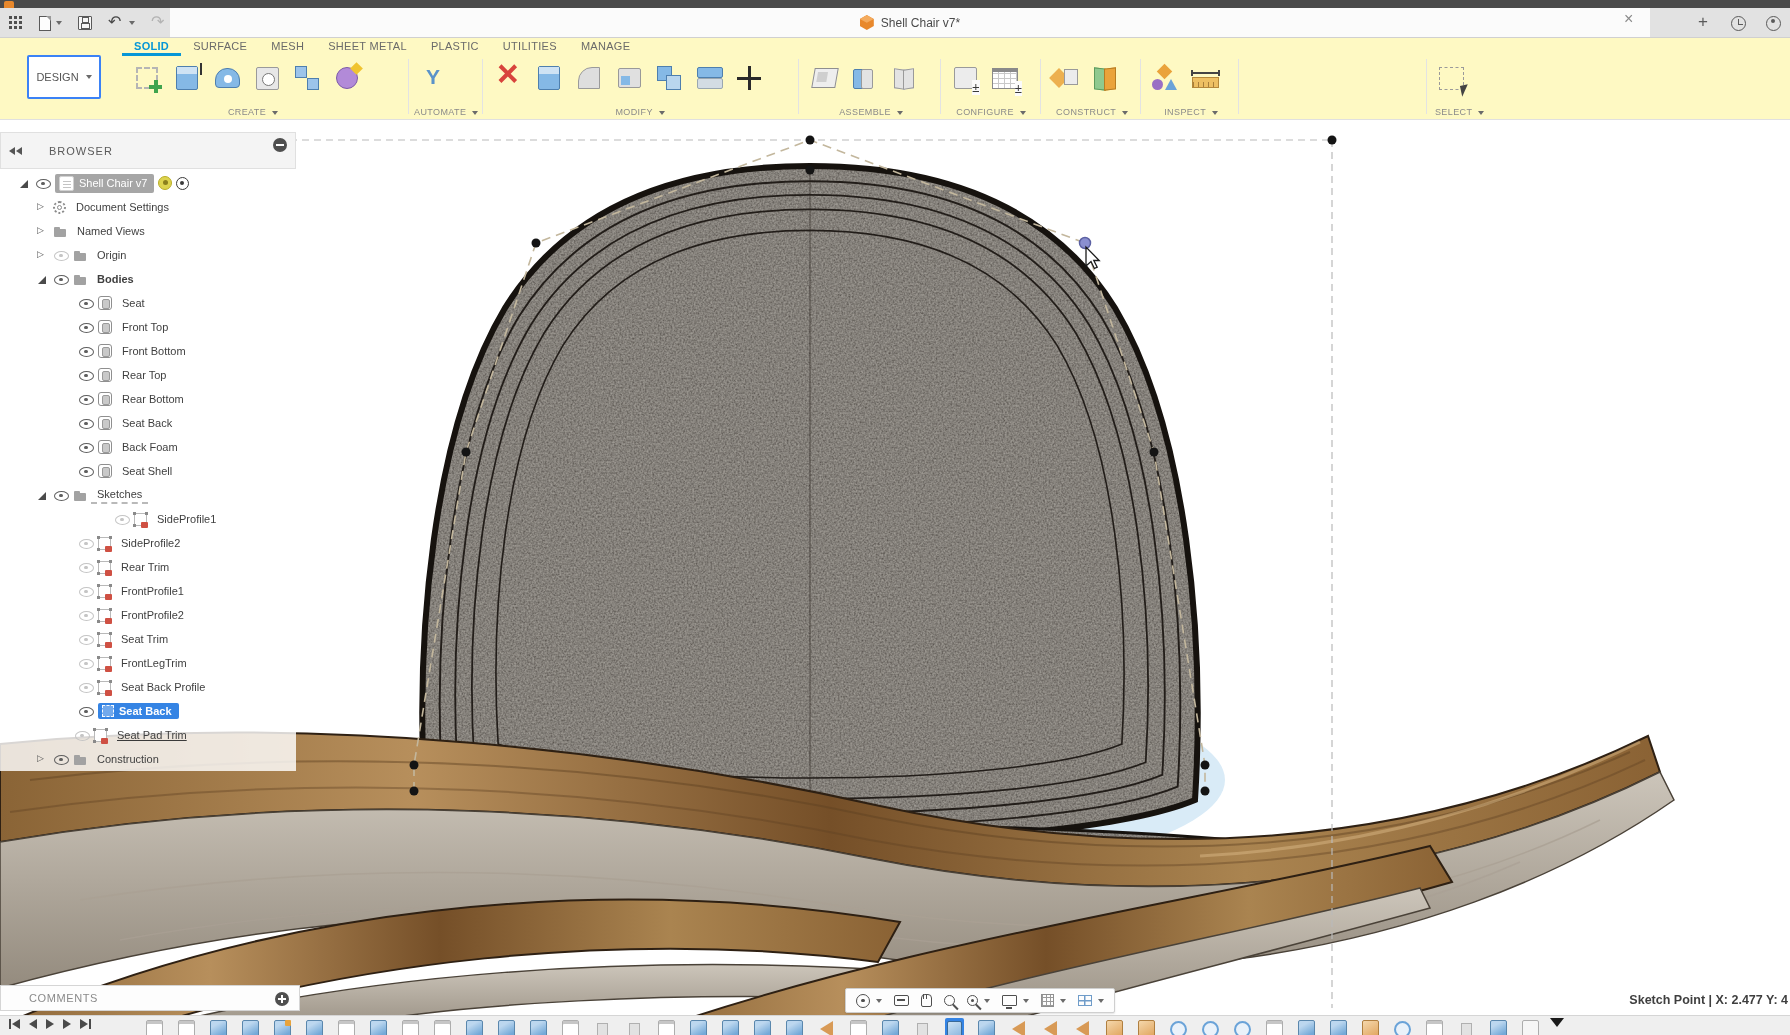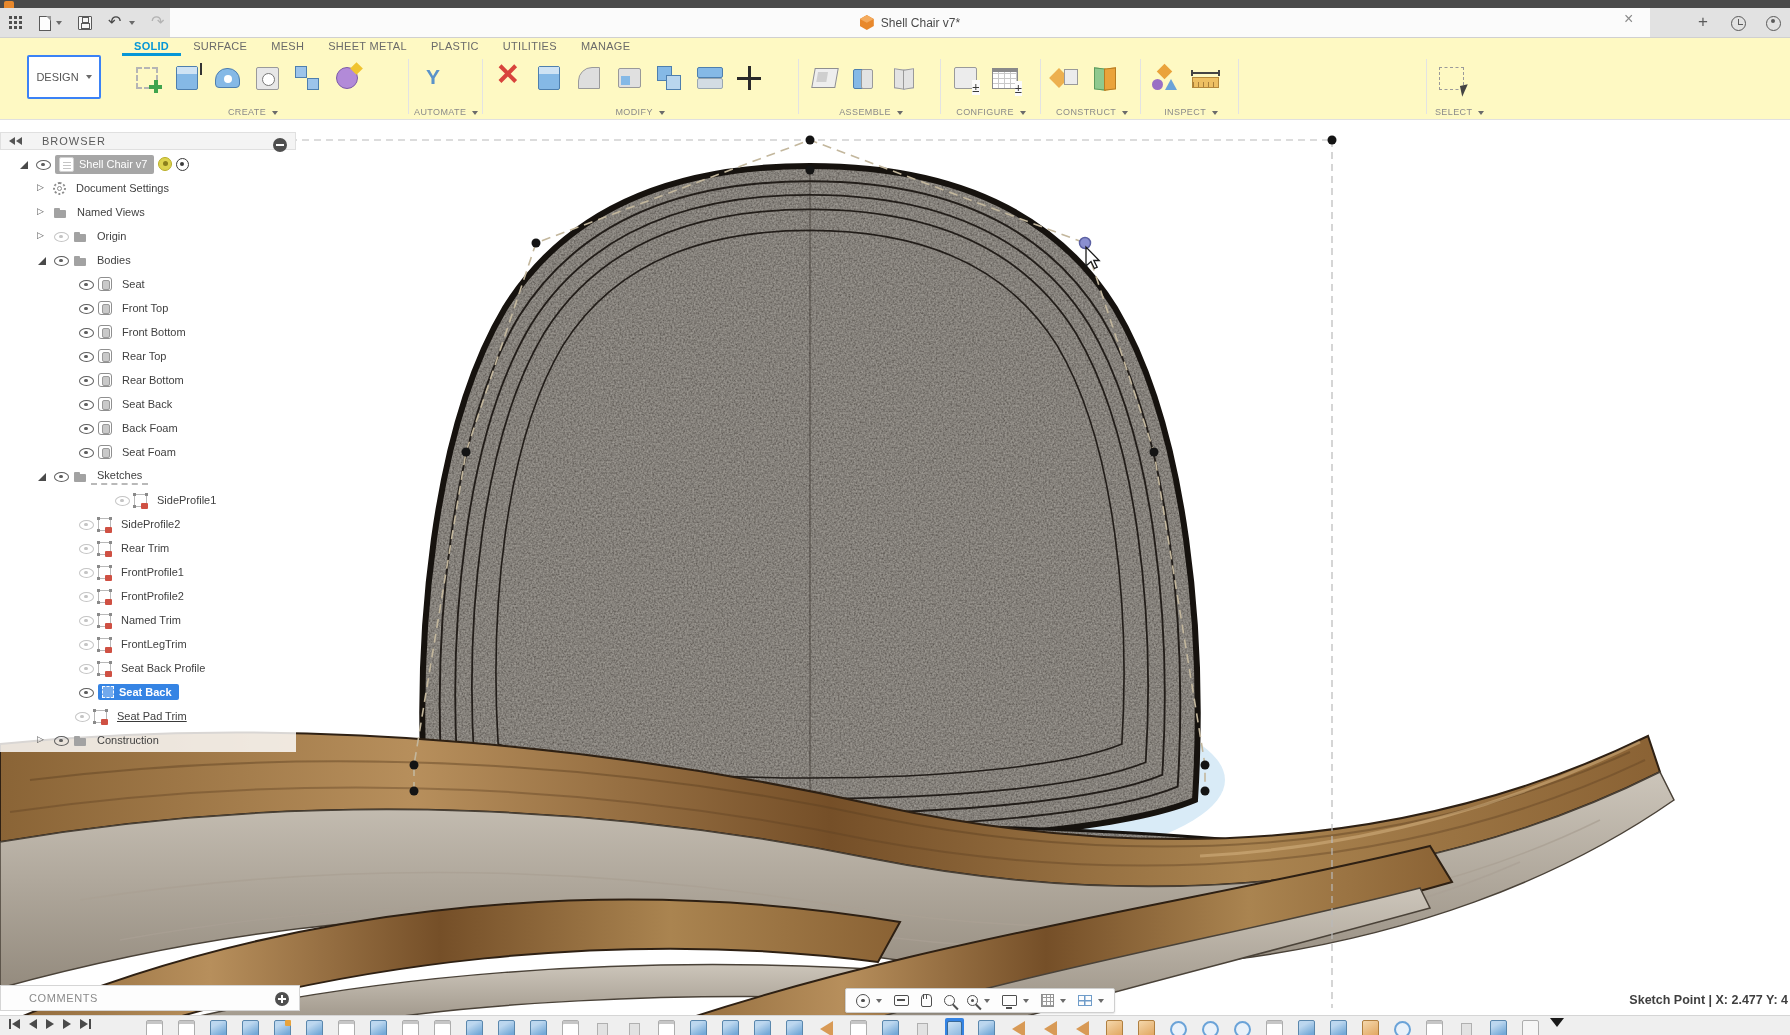--- a/index.html
+++ b/index.html
@@ -188,21 +188,21 @@
 .ic-display-settings::after{content:"";position:absolute;left:3px;bottom:-4px;width:6px;height:2px;background:#4f4f4f}
 .ic-layout-grid{width:13px;height:13px;border:1px solid #8f8f8f;background-image:
  repeating-linear-gradient(0deg,#9a9a9a 0 1px,transparent 1px 4px),
  repeating-linear-gradient(90deg,#9a9a9a 0 1px,transparent 1px 4px)}
 .ic-multi-view{width:14px;height:11px;border:1.5px solid #6f9cc9;background:
  linear-gradient(#6f9cc9 0 0) center/100% 1.5px no-repeat,
  linear-gradient(#6f9cc9 0 0) center/1.5px 100% no-repeat}
 
 
 #browser{position:absolute;left:0;top:132px;width:296px;z-index:3}
-.bheader{height:18px;background:#f4f4f4;border:1px solid #e0e0e0;display:flex;align-items:center;gap:18px;padding:0 8px;position:relative}
+.bheader{height:37px;background:#f4f4f4;border:1px solid #e0e0e0;display:flex;align-items:center;gap:25px;padding:0 8px;position:relative}
 .bheader .btitle{font-size:11px;color:#5a5a5a;letter-spacing:1px}
 .bheader .ic-circle-minus{position:absolute;right:8px;top:5px}
 #browser-tree{background:rgba(255,255,255,.82);padding-top:2px}
 .trow{height:24px;display:flex;align-items:center;gap:4px;cursor:pointer}
 .trow .lbl{font-size:11px;color:#3f3f3f;padding:2px 6px;white-space:nowrap}
 .pill{display:flex;align-items:center;gap:5px;padding:2px 7px 2px 4px;border-radius:2px}
 .pill.gray{background:#a6a6a6}
 .pill.gray .lbl{color:#fff;padding:0}
 .pill.blue{background:var(--tree-sel)}
 .pill.blue .lbl{color:#fff;font-weight:bold;padding:0}
@@ -553,70 +553,70 @@
           <span class="arr col"></span>
           <span class="ic ic-folder"></span>
           <span class="lbl">Named Views</span>
         </div>
         <div class="trow" style="padding-left: 36px;">
           <span class="arr col"></span>
           <span class="ic ic-eye off"></span>
           <span class="ic ic-folder"></span>
           <span class="lbl">Origin</span>
         </div>
+        <div class="trow" style="padding-left: 36px; font-weight: bold;">
+          <span class="arr exp"></span>
+          <span class="ic ic-eye"></span>
+          <span class="ic ic-folder"></span>
+          <span class="lbl">Bodies</span>
+        </div>
+        <div class="trow" style="padding-left: 78px;">
+          <span class="ic ic-eye"></span>
+          <span class="ic ic-body"></span>
+          <span class="lbl">Seat</span>
+        </div>
+        <div class="trow" style="padding-left: 78px;">
+          <span class="ic ic-eye"></span>
+          <span class="ic ic-body"></span>
+          <span class="lbl">Front Top</span>
+        </div>
+        <div class="trow" style="padding-left: 78px;">
+          <span class="ic ic-eye"></span>
+          <span class="ic ic-body"></span>
+          <span class="lbl">Front Bottom</span>
+        </div>
+        <div class="trow" style="padding-left: 78px;">
+          <span class="ic ic-eye"></span>
+          <span class="ic ic-body"></span>
+          <span class="lbl">Rear Top</span>
+        </div>
+        <div class="trow" style="padding-left: 78px;">
+          <span class="ic ic-eye"></span>
+          <span class="ic ic-body"></span>
+          <span class="lbl">Rear Bottom</span>
+        </div>
+        <div class="trow" style="padding-left: 78px;">
+          <span class="ic ic-eye"></span>
+          <span class="ic ic-body"></span>
+          <span class="lbl">Seat Back</span>
+        </div>
+        <div class="trow" style="padding-left: 78px;">
+          <span class="ic ic-eye"></span>
+          <span class="ic ic-body"></span>
+          <span class="lbl">Back Foam</span>
+        </div>
+        <div class="trow" style="padding-left: 78px;">
+          <span class="ic ic-eye"></span>
+          <span class="ic ic-body"></span>
+          <span class="lbl">Seat Shell</span>
+        </div>
         <div class="trow" style="padding-left: 36px;">
           <span class="arr exp"></span>
           <span class="ic ic-eye"></span>
           <span class="ic ic-folder"></span>
-          <span class="lbl">Bodies</span>
-        </div>
-        <div class="trow" style="padding-left: 78px;">
-          <span class="ic ic-eye"></span>
-          <span class="ic ic-body"></span>
-          <span class="lbl">Seat</span>
-        </div>
-        <div class="trow" style="padding-left: 78px;">
-          <span class="ic ic-eye"></span>
-          <span class="ic ic-body"></span>
-          <span class="lbl">Front Top</span>
-        </div>
-        <div class="trow" style="padding-left: 78px;">
-          <span class="ic ic-eye"></span>
-          <span class="ic ic-body"></span>
-          <span class="lbl">Front Bottom</span>
-        </div>
-        <div class="trow" style="padding-left: 78px;">
-          <span class="ic ic-eye"></span>
-          <span class="ic ic-body"></span>
-          <span class="lbl">Rear Top</span>
-        </div>
-        <div class="trow" style="padding-left: 78px;">
-          <span class="ic ic-eye"></span>
-          <span class="ic ic-body"></span>
-          <span class="lbl">Rear Bottom</span>
-        </div>
-        <div class="trow" style="padding-left: 78px;">
-          <span class="ic ic-eye"></span>
-          <span class="ic ic-body"></span>
-          <span class="lbl">Seat Back</span>
-        </div>
-        <div class="trow" style="padding-left: 78px;">
-          <span class="ic ic-eye"></span>
-          <span class="ic ic-body"></span>
-          <span class="lbl">Back Foam</span>
-        </div>
-        <div class="trow" style="padding-left: 78px;">
-          <span class="ic ic-eye"></span>
-          <span class="ic ic-body"></span>
-          <span class="lbl">Seat Foam</span>
-        </div>
-        <div class="trow" style="padding-left: 36px;">
-          <span class="arr exp"></span>
-          <span class="ic ic-eye"></span>
-          <span class="ic ic-folder"></span>
           <span class="lbl hatch">Sketches</span>
         </div>
         <div class="trow" style="padding-left: 114px;">
           <span class="ic ic-eye off"></span>
           <span class="ic ic-sketch"></span>
           <span class="lbl">SideProfile1</span>
         </div>
         <div class="trow" style="padding-left: 78px;">
           <span class="ic ic-eye off"></span>
           <span class="ic ic-sketch"></span>
@@ -633,21 +633,21 @@
           <span class="lbl">FrontProfile1</span>
         </div>
         <div class="trow" style="padding-left: 78px;">
           <span class="ic ic-eye off"></span>
           <span class="ic ic-sketch"></span>
           <span class="lbl">FrontProfile2</span>
         </div>
         <div class="trow" style="padding-left: 78px;">
           <span class="ic ic-eye off"></span>
           <span class="ic ic-sketch"></span>
-          <span class="lbl">Named Trim</span>
+          <span class="lbl">Seat Trim</span>
         </div>
         <div class="trow" style="padding-left: 78px;">
           <span class="ic ic-eye off"></span>
           <span class="ic ic-sketch"></span>
           <span class="lbl">FrontLegTrim</span>
         </div>
         <div class="trow" style="padding-left: 78px;">
           <span class="ic ic-eye off"></span>
           <span class="ic ic-sketch"></span>
           <span class="lbl">Seat Back Profile</span>

